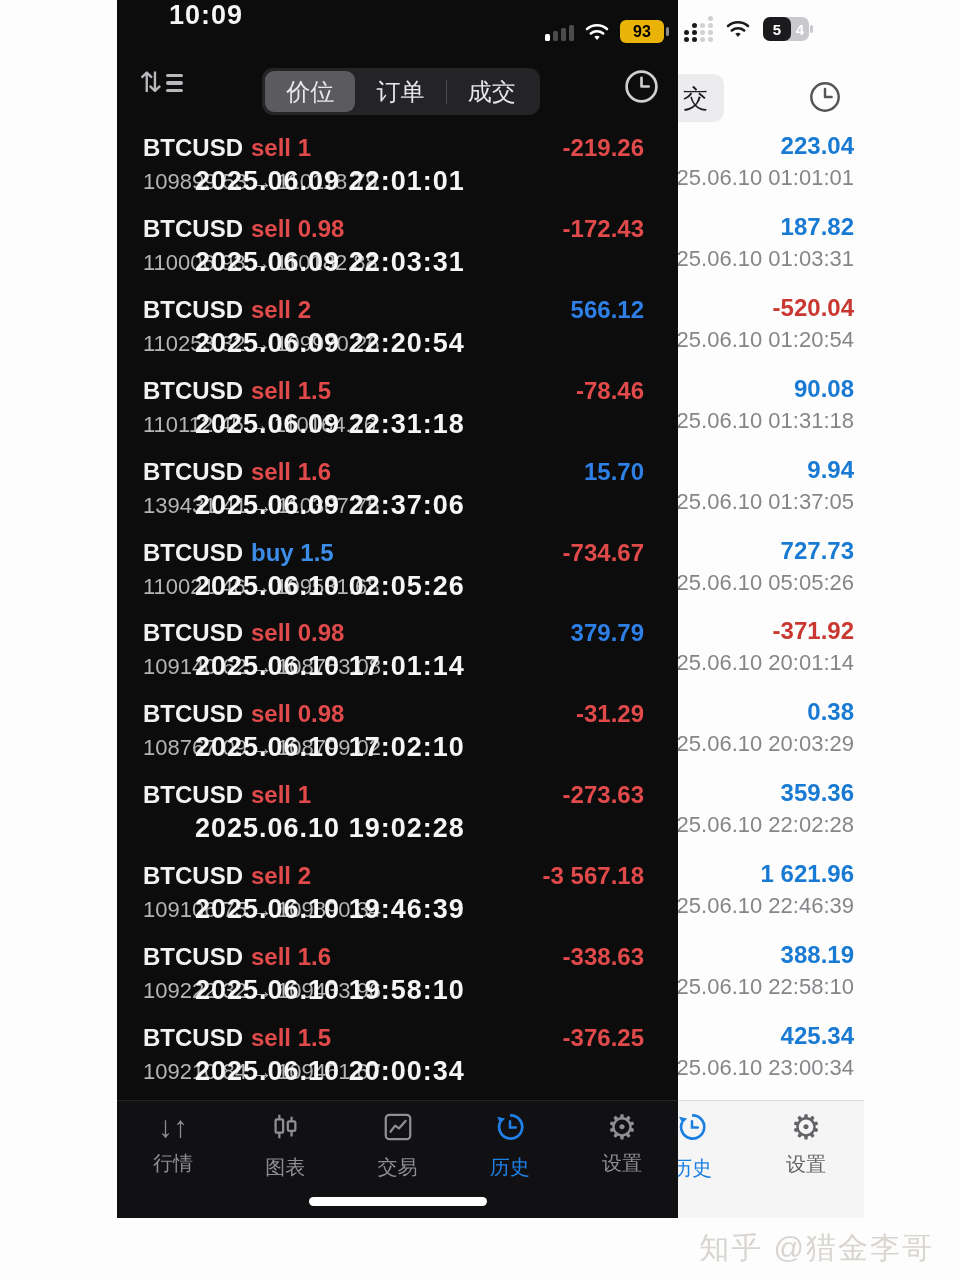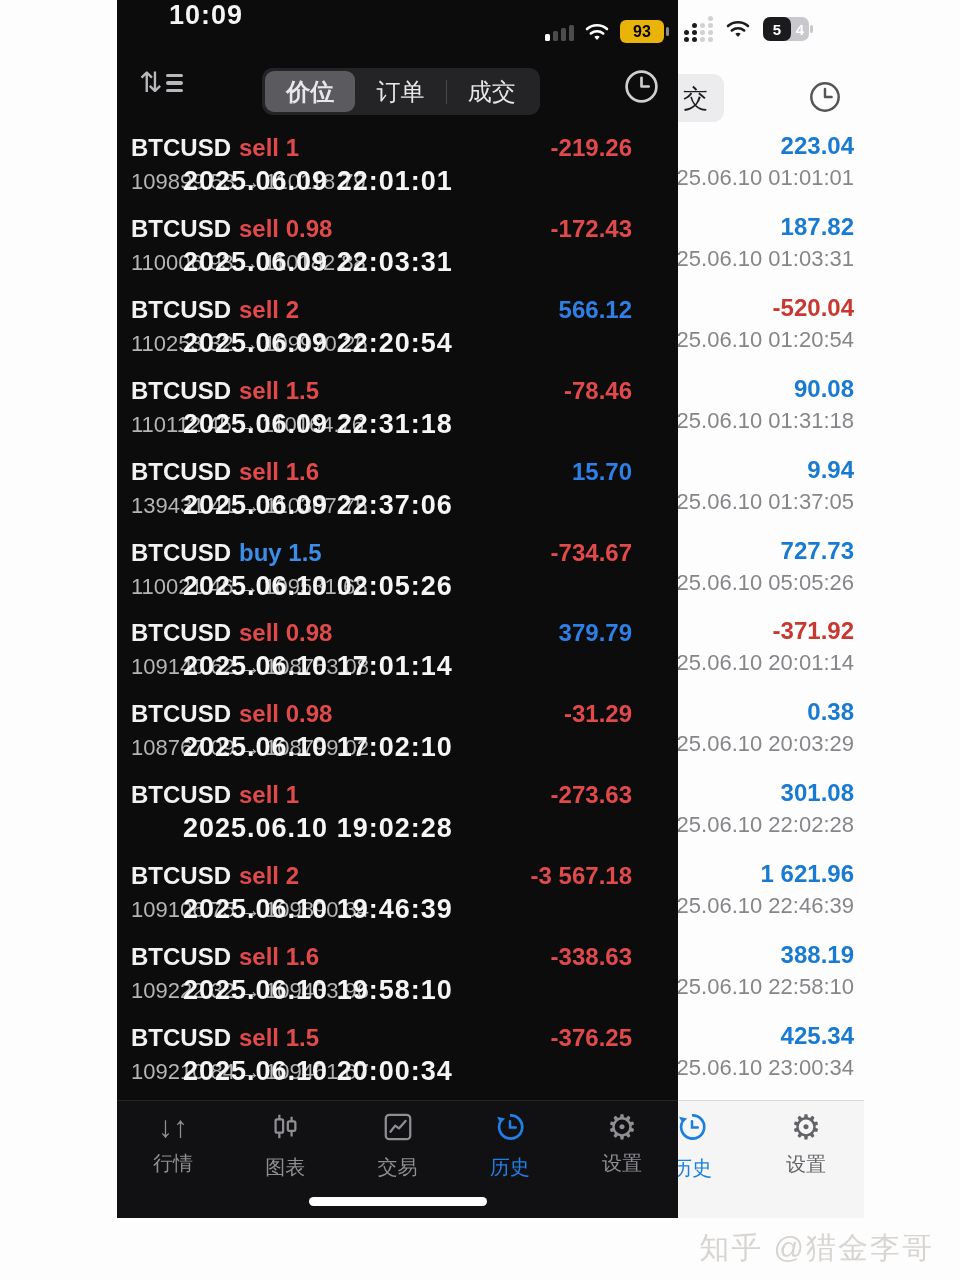--- a/index.html
+++ b/index.html
@@ -47,25 +47,25 @@
   .dp-batt { position:relative; width:44px; height:23px; background:#eab308; border-radius:6px; color:#000; font-size:16px; font-weight:bold; display:flex; align-items:center; justify-content:center; }
   .dp-batt .nub { position:absolute; right:-5px; top:7px; width:3px; height:9px; background:#8a8a8a; border-radius:2px; }
 
   .dp-toolbar { position:relative; height:64px; }
   .sort-icon { position:absolute; left:22px; top:8px; display:flex; align-items:center; gap:4px; color:#b9b9bd; }
   .sort-icon .g1 { font-size:28px; line-height:30px; }
   .sort-lines { display:flex; flex-direction:column; gap:4px; }
   .sort-lines i { display:block; width:17px; height:3.2px; background:#b9b9bd; border-radius:2px; }
   .seg { position:absolute; left:145px; top:8px; width:278px; height:47px; background:#242427; border-radius:11px; display:flex; align-items:center; padding:3px; }
   .seg-item { position:relative; flex:1; height:41px; display:flex; align-items:center; justify-content:center; font-size:24px; color:#e8e8ea; border-radius:9px; }
-  .seg-item.sel { background:#5a5a5f; font-weight:bold; }
+  .seg-item.sel { background:#5a5a5f; font-weight:normal; }
   .seg-div { width:1px; height:24px; background:#4a4a4e; }
   .dp-clock { position:absolute; right:18px; top:8px; }
 
-  .dp-rows { position:absolute; left:4px; top:124px; width:519px; }
+  .dp-rows { position:absolute; left:16px; top:124px; width:519px; }
   .dp-row { position:relative; height:80.92px; padding:7px 8px 0 10px; }
   .dp-l1, .dp-l2 { position:relative; white-space:nowrap; }
   .dp-l1 { line-height:34px; font-size:24px; font-weight:bold; }
   .dp-sym { color:#f2f2f2; }
   .sidevol { margin-left:8px; }
   .sidevol.sell { color:#e14a4a; }
   .sidevol.buy { color:#3b8de8; }
   .dp-profit { position:absolute; right:0; top:0; }
   .dp-row .red { color:#e14a4a; }
   .dp-row .blue { color:#2e7fe6; }
@@ -165,21 +165,21 @@
   </div>
         <div class="lp-row">
     <span class="lp-profit red">-371.92</span>
     <span class="lp-time">2025.06.10 20:01:14</span>
   </div>
         <div class="lp-row">
     <span class="lp-profit blue">0.38</span>
     <span class="lp-time">2025.06.10 20:03:29</span>
   </div>
         <div class="lp-row">
-    <span class="lp-profit blue">301.08</span>
+    <span class="lp-profit blue">359.36</span>
     <span class="lp-time">2025.06.10 22:02:28</span>
   </div>
         <div class="lp-row">
     <span class="lp-profit blue">1 621.96</span>
     <span class="lp-time">2025.06.10 22:46:39</span>
   </div>
         <div class="lp-row">
     <span class="lp-profit blue">388.19</span>
     <span class="lp-time">2025.06.10 22:58:10</span>
   </div>

